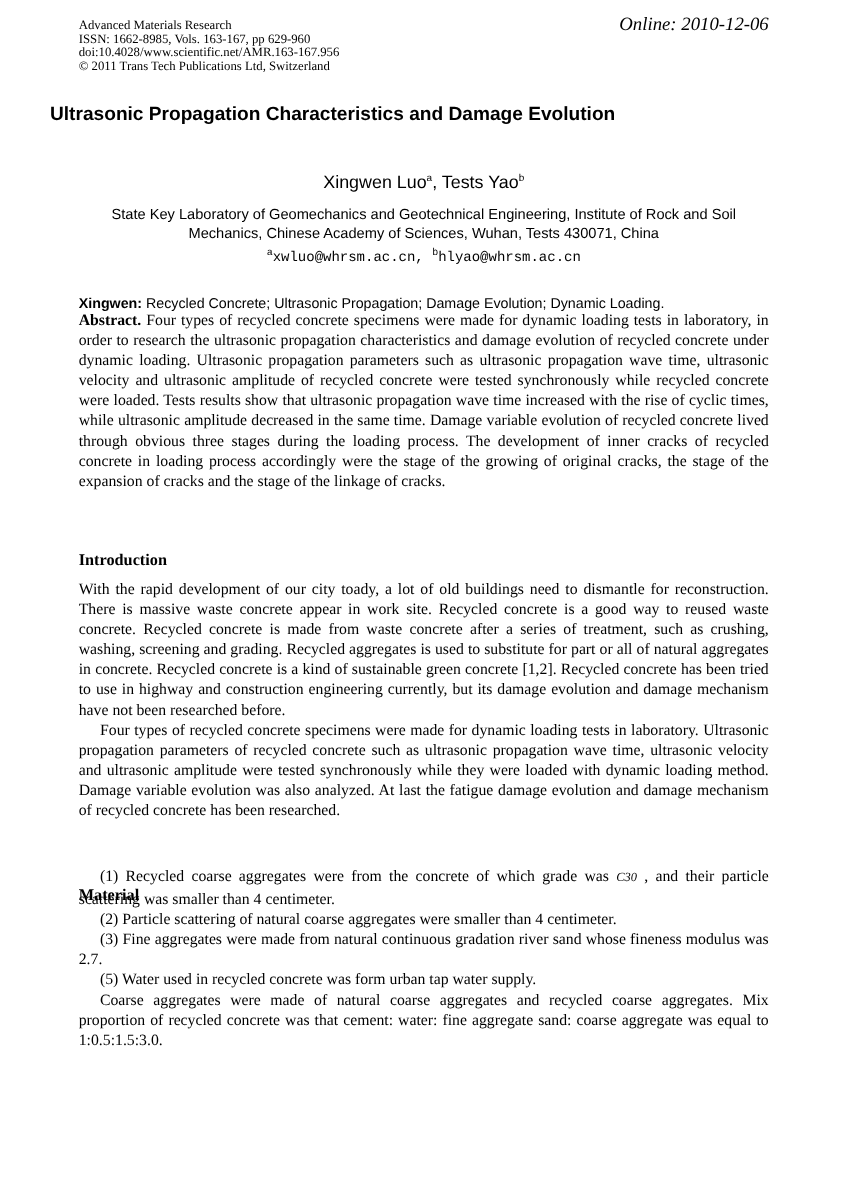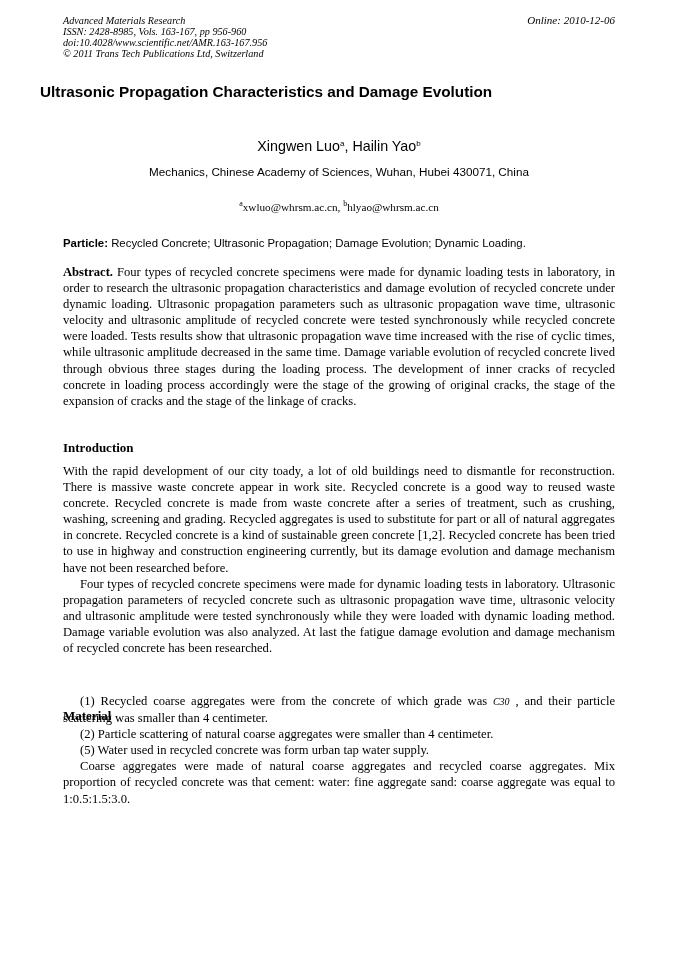--- a/index.html
+++ b/index.html
@@ -1,89 +1,91 @@
 <!DOCTYPE html>
 <html><head>
 <meta charset="utf-8">
 <style>
   html, body { margin: 0; padding: 0; background: #ffffff; }
   body { width: 678px; height: 959px; position: relative; overflow: hidden; color: #000; }
   .page { position: absolute; left: 0; top: 0; width: 678px; height: 959px; }
 
-  .hdr-left { position: absolute; left: 63px; top: 15px; font-family: "Liberation Serif", serif; font-style: italic; font-size: 10.2px; line-height: 11px; }
+  .hdr-left { position: absolute; left: 63px; top: 15px; font-family: "Liberation Serif", serif; font-size: 10.2px; line-height: 11px; }
   .hdr-left div { white-space: nowrap; }
-  .hdr-right { position: absolute; right: 63px; top: 15px; font-family: "Liberation Serif", serif; font-style: italic; font-size: 11px; line-height: 11px; }
+  .hdr-right { position: absolute; right: 63px; top: 15px; font-family: "Liberation Serif", serif; font-style: italic; font-size: 15px; line-height: 11px; }
 
   .title { position: absolute; left: 40px; width: 598px; top: 80px; font-family: "Liberation Sans", sans-serif; font-weight: bold; font-size: 15.3px; line-height: 24px; }
   .authors { position: absolute; left: 40px; width: 598px; top: 137px; text-align: center; font-family: "Liberation Sans", sans-serif; font-size: 14.3px; line-height: 18px; }
   .authors sup, .emails sup { font-size: 8px; vertical-align: 5px; line-height: 0; }
   .affil { position: absolute; left: 40px; width: 598px; top: 164px; text-align: center; font-family: "Liberation Sans", sans-serif; font-size: 11.7px; line-height: 15px; }
-  .emails { position: absolute; left: 40px; width: 598px; top: 200px; text-align: center; font-family: Liberation Serif, serif; font-size: 11.2px; line-height: 14px; }
+  .emails { position: absolute; left: 40px; width: 598px; top: 200px; text-align: center; font-family: Liberation Mono, monospace; font-size: 11.2px; line-height: 14px; }
 
   .keywords { position: absolute; left: 63px; width: 553px; top: 236px; font-family: "Liberation Sans", sans-serif; font-size: 11.4px; line-height: 14px; white-space: nowrap; }
   .keywords b { font-weight: bold; }
 
   .body-text { position: absolute; left: 63px; width: 552px; font-family: "Liberation Serif", serif; font-size: 12.6px; line-height: 16.1px; text-align: justify; }
   .body-text p { margin: 0; }
   .body-text p.indent { text-indent: 17px; }
   .body-text b.lead { font-weight: bold; }
   .body-text .last { text-align-last: left; }
   .heading { position: absolute; left: 63px; font-family: "Liberation Serif", serif; font-weight: bold; font-size: 13px; line-height: 16px; }
 
-  .abstract { top: 264px; }
+  .abstract { top: 248px; }
   .intro-h { top: 440px; }
   .intro { top: 463px; }
   .mat-h { top: 708px; }
   .mat { top: 693px; }
   i.c30 { font-size: 10px; margin-top: 39px; }
 </style>
 </head>
 <body>
 
 <div class="page">
 
   <div class="hdr-left">
     <div>Advanced Materials Research</div>
-    <div>ISSN: 2428-8985, Vols. 163-167, pp 956-960</div>
+    <div>ISSN: 1662-8985, Vols. 163-167, pp 629-960</div>
     <div>doi:10.4028/www.scientific.net/AMR.163-167.956</div>
     <div>© 2011 Trans Tech Publications Ltd, Switzerland</div>
   </div>
   <div class="hdr-right">Online: 2010-12-06</div>
 
   <div class="title">
     <div>Ultrasonic Propagation Characteristics and Damage Evolution</div>
   </div>
 
   <div class="authors">
-    <span>Xingwen Luo</span><sup>a</sup><span>, </span><span>Hailin Yao</span><sup>b</sup>
+    <span>Xingwen Luo</span><sup>a</sup><span>, </span><span>Tests Yao</span><sup>b</sup>
   </div>
 
   <div class="affil">
-    <div>Mechanics, Chinese Academy of Sciences, Wuhan, Hubei 430071, China</div>
+    <div>State Key Laboratory of Geomechanics and Geotechnical Engineering, Institute of Rock and Soil</div>
+    <div>Mechanics, Chinese Academy of Sciences, Wuhan, Tests 430071, China</div>
   </div>
 
   <div class="emails">
     <sup>a</sup><span>xwluo@whrsm.ac.cn</span><span>, </span><sup>b</sup><span>hlyao@whrsm.ac.cn</span>
   </div>
 
   <div class="keywords">
-    <b>Particle:</b> <span>Recycled Concrete; Ultrasonic Propagation; Damage Evolution; Dynamic Loading.</span>
+    <b>Xingwen:</b> <span>Recycled Concrete; Ultrasonic Propagation; Damage Evolution; Dynamic Loading.</span>
   </div>
 
   <div class="body-text abstract">
     <p class="last"><b class="lead">Abstract.</b> <span>Four types of recycled concrete specimens were made for dynamic loading tests in laboratory, in order to research the ultrasonic propagation characteristics and damage evolution of recycled concrete under dynamic loading. Ultrasonic propagation parameters such as ultrasonic propagation wave time, ultrasonic velocity and ultrasonic amplitude of recycled concrete were tested synchronously while recycled concrete were loaded. Tests results show that ultrasonic propagation wave time increased with the rise of cyclic times, while ultrasonic amplitude decreased in the same time. Damage variable evolution of recycled concrete lived through obvious three stages during the loading process. The development of inner cracks of recycled concrete in loading process accordingly were the stage of the growing of original cracks, the stage of the expansion of cracks and the stage of the linkage of cracks.</span></p>
   </div>
 
   <div class="heading intro-h">Introduction</div>
   <div class="body-text intro">
     <p class="last">With the rapid development of our city toady, a lot of old buildings need to dismantle for reconstruction. There is massive waste concrete appear in work site. Recycled concrete is a good way to reused waste concrete. Recycled concrete is made from waste concrete after a series of treatment, such as crushing, washing, screening and grading. Recycled aggregates is used to substitute for part or all of natural aggregates in concrete. Recycled concrete is a kind of sustainable green concrete [1,2]. Recycled concrete has been tried to use in highway and construction engineering currently, but its damage evolution and damage mechanism have not been researched before.</p>
     <p class="indent last">Four types of recycled concrete specimens were made for dynamic loading tests in laboratory. Ultrasonic propagation parameters of recycled concrete such as ultrasonic propagation wave time, ultrasonic velocity and ultrasonic amplitude were tested synchronously while they were loaded with dynamic loading method. Damage variable evolution was also analyzed. At last the fatigue damage evolution and damage mechanism of recycled concrete has been researched.</p>
   </div>
 
   <div class="heading mat-h">Material</div>
   <div class="body-text mat">
     <p class="indent last"><span>(1) Recycled coarse aggregates were from the concrete of which grade was </span><i class="c30">C30</i><span> , and their particle scattering was smaller than 4 centimeter.</span></p>
     <p class="indent last">(2) Particle scattering of natural coarse aggregates were smaller than 4 centimeter.</p>
+    <p class="indent last">(3) Fine aggregates were made from natural continuous gradation river sand whose fineness modulus was 2.7.</p>
     <p class="indent last">(5) Water used in recycled concrete was form urban tap water supply.</p>
     <p class="indent last">Coarse aggregates were made of natural coarse aggregates and recycled coarse aggregates. Mix proportion of recycled concrete was that cement: water: fine aggregate sand: coarse aggregate was equal to 1:0.5:1.5:3.0.</p>
   </div>
 
 </div>
 
 </body></html>

